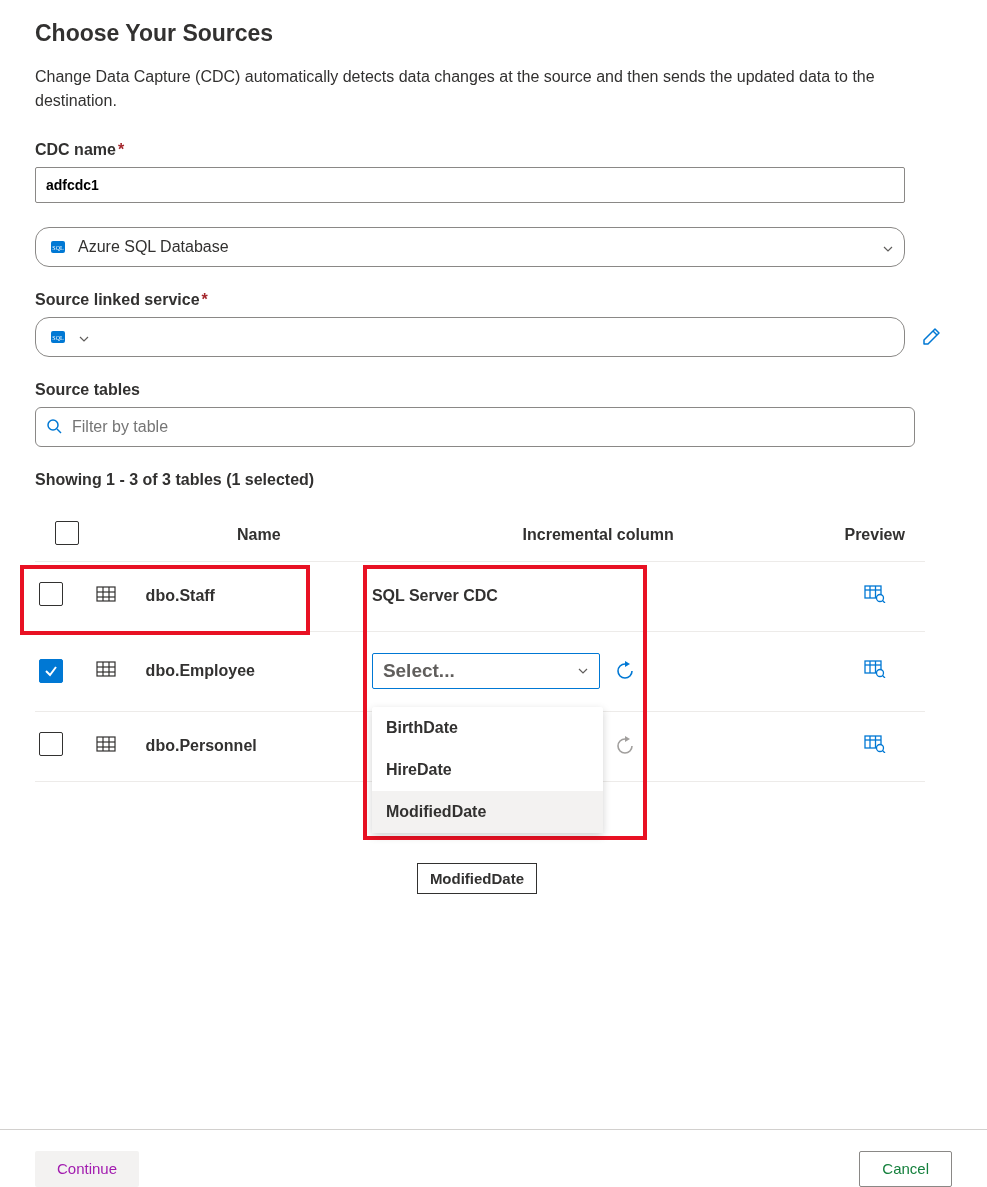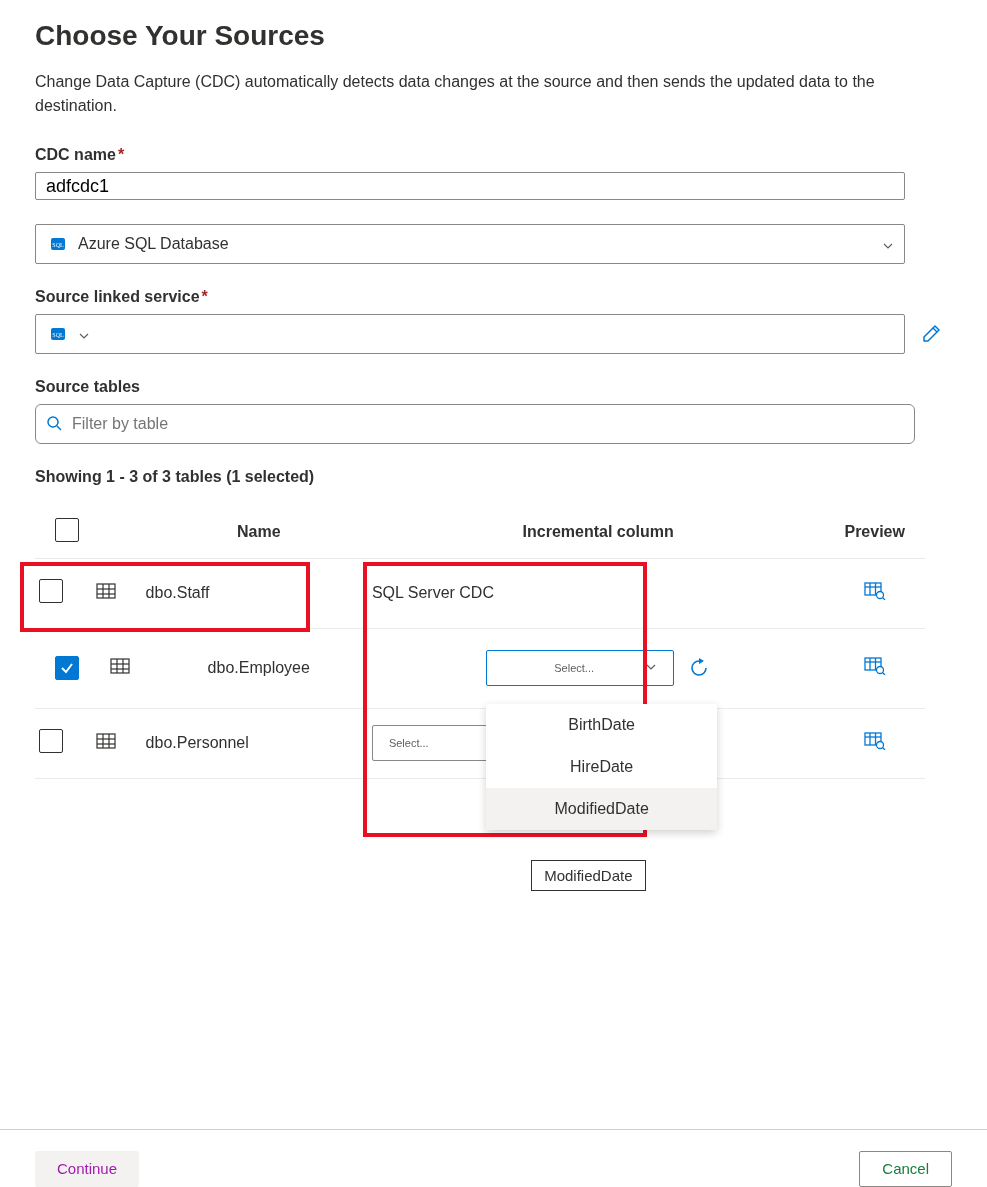--- a/index.html
+++ b/index.html
@@ -10,21 +10,21 @@
     color: #323130;
     background: #fff;
   }
   .page {
     width: 987px;
     min-height: 1187px;
     padding: 0 35px;
     position: relative;
   }
   h1 {
-    font-size: 28px;
+    font-size: 23px;
     font-weight: 600;
     margin: 20px 0 18px 0;
     color: #323130;
   }
   .description {
     font-size: 16px;
     color: #323130;
     margin-bottom: 28px;
     line-height: 1.5;
     max-width: 870px;
@@ -32,38 +32,39 @@
   .field-group { margin-bottom: 24px; }
   .field-label {
     font-size: 16px;
     font-weight: 600;
     margin-bottom: 8px;
     display: block;
   }
   .required { color: #a4262c; margin-left: 2px; }
   .text-input {
     width: 870px;
-    height: 28px;
+    height: 36px;
     border: 1px solid #8a8886;
     border-radius: 2px;
     padding: 0 10px;
-    font-size: 18px;
+    font-size: 14px;
     font-family: inherit;
+    font-weight: bold;
   }
   .select-row {
     display: flex;
     align-items: center;
     gap: 12px;
     width: 910px;
   }
   .select-box {
     width: 870px;
     height: 40px;
     border: 1px solid #8a8886;
-    border-radius: 2px;
+    border-radius: 14px;
     display: flex;
     align-items: center;
     padding: 0 10px;
     font-size: 16px;
     position: relative;
     cursor: pointer;
   }
   .select-box .db-icon { margin-right: 12px; margin-left: 4px; }
   .select-box .select-text { flex: 1; }
   .chevron-down {
@@ -125,20 +126,21 @@
   .col-prev  { width: 100px; text-align: right; }
   .table-row {
     height: 70px;
     border-bottom: 1px solid #edebe9;
   }
   .table-row td {
     font-size: 16px;
     vertical-align: middle;
     padding: 0;
     position: relative;
+    font-weight: bold;
   }
   .checkbox {
     width: 24px; height: 24px;
     border: 1px solid #323130;
     border-radius: 2px;
     display: inline-flex;
     align-items: center;
     justify-content: center;
     cursor: pointer;
     background: #fff;
@@ -150,28 +152,28 @@
   }
   .table-grid-icon { color: #323130; }
   .preview-icon-cell { text-align: center; }
   .preview-icon { color: #0078d4; cursor: pointer; }
   .highlight-box {
     position: absolute;
     border: 4px solid #e81123;
     pointer-events: none;
   }
   .inc-select {
-    width: 188px;
+    width: 228px;
     height: 36px;
     border: 1px solid #0078d4;
     border-radius: 2px;
     display: flex;
     align-items: center;
-    padding: 0 16px;
-    font-size: 11px;
+    padding: 0 10px;
+    font-size: 19px;
     color: #605e5c;
     cursor: pointer;
     background: #fff;
   }
   .inc-select .select-text { flex: 1; }
   .refresh-icon {
     color: #0078d4;
     cursor: pointer;
     margin-left: 14px;
     display: inline-flex;
@@ -351,21 +353,21 @@
                 <line x1="1" y1="5" x2="17" y2="5" stroke="#0078d4" stroke-width="1.3"></line>
                 <line x1="6" y1="1" x2="6" y2="13" stroke="#0078d4" stroke-width="1.3"></line>
                 <line x1="11.5" y1="1" x2="11.5" y2="13" stroke="#0078d4" stroke-width="1.3"></line>
                 <circle cx="16" cy="13" r="3.5" fill="#fff" stroke="#0078d4" stroke-width="1.3"></circle>
                 <line x1="18.5" y1="15.5" x2="21" y2="18" stroke="#0078d4" stroke-width="1.3"></line>
               </svg>
             </span>
           </td>
         </tr>
 
-        <tr class="table-row" style="height:80px;text-align:center;">
+        <tr class="table-row" style="height:80px;">
           <td class="col-check">
             <span class="checkbox checked">
               <svg width="14" height="14" viewBox="0 0 14 14">
                   <path d="M2 7 L6 11 L12 3" stroke="#fff" stroke-width="2" fill="none"></path>
                 </svg>
             </span>
           </td>
           <td class="col-icon">
             <span class="table-grid-icon">
               <svg width="22" height="22" viewBox="0 0 22 22">

